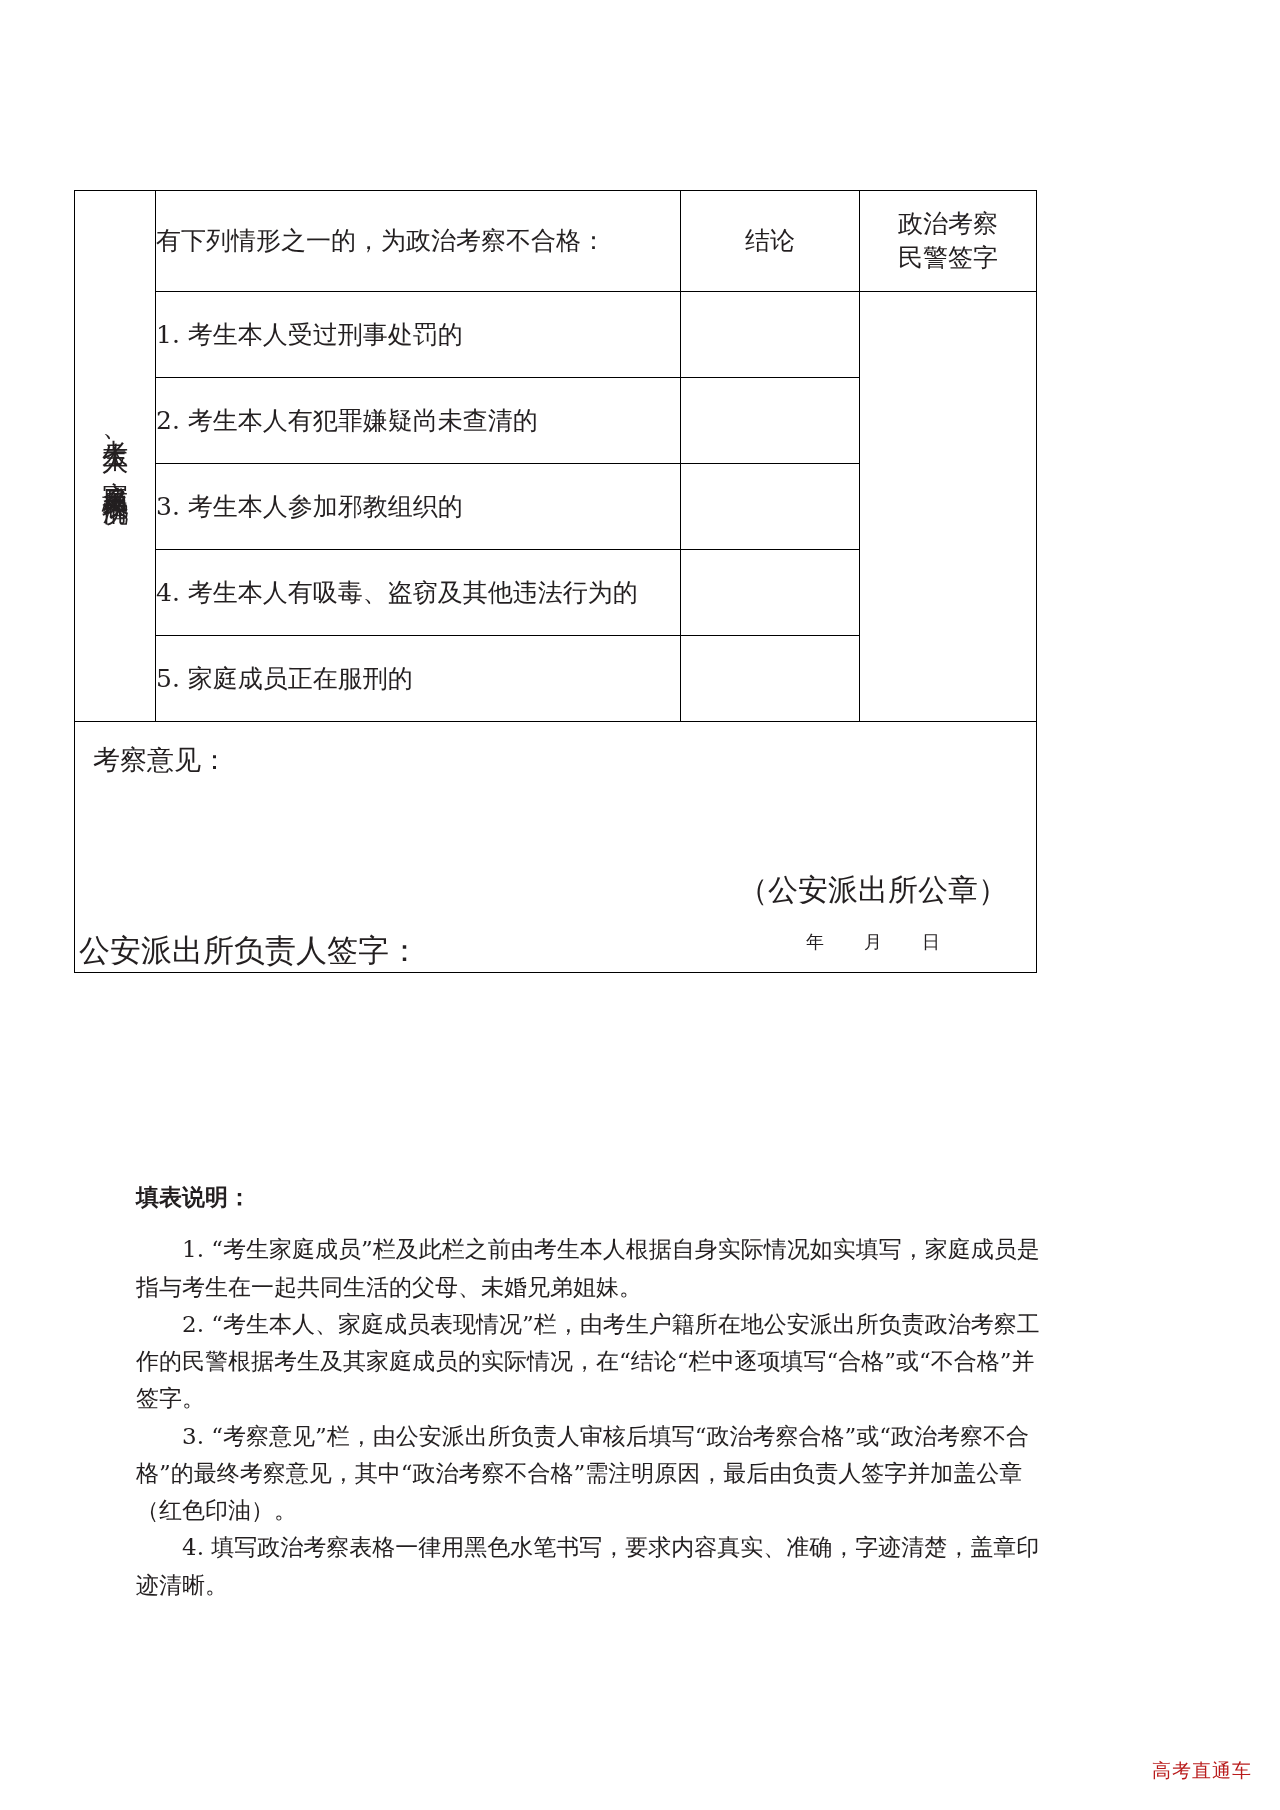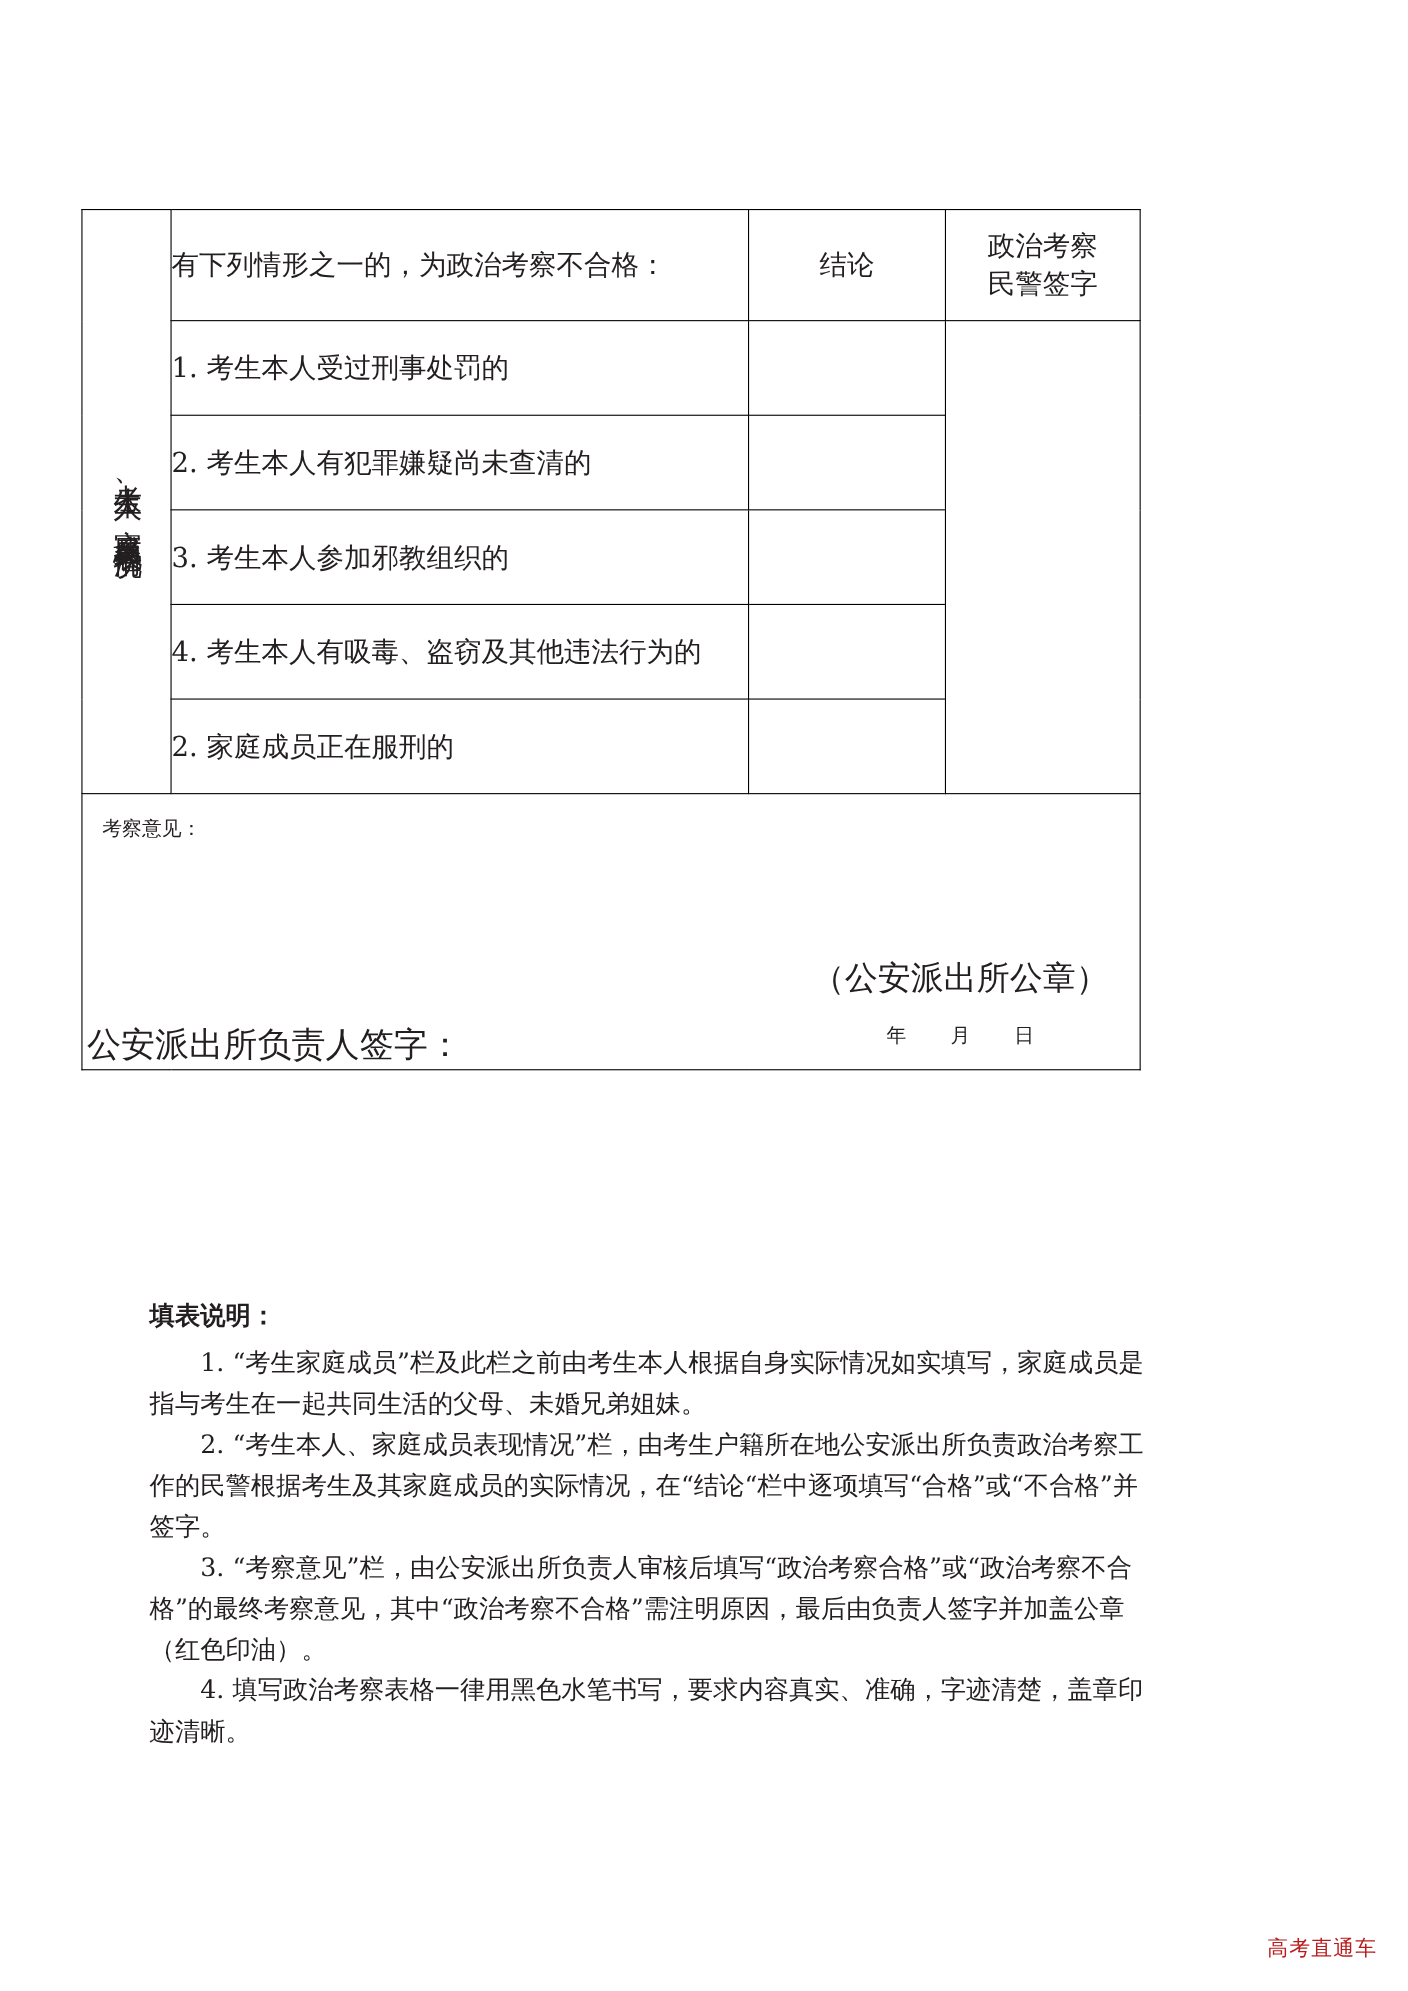--- a/index.html
+++ b/index.html
@@ -94,21 +94,21 @@
   }
   .opinion-inner {
     position: relative;
     width: 100%;
     height: 250px;
   }
   .opinion-label {
     position: absolute;
     left: 18px;
     top: 20px;
-    font-size: 18px;
+    font-size: 27px;
   }
   .seal-note {
     position: absolute;
     right: 28px;
     top: 148px;
     font-size: 30px;
     white-space: nowrap;
   }
   .sig-line {
     position: absolute;
@@ -133,21 +133,21 @@
     position: absolute;
     left: 136px;
     top: 1178px;
     width: 920px;
     font-size: 23px;
     line-height: 1.62;
     font-family: "DejaVu Serif", "Liberation Serif", serif;
   }
   .notes-title {
     font-weight: bold;
-    margin-bottom: 6px;
+    margin-bottom: 16px;
   }
   .note-item {
     text-indent: 46px;
     margin: 0;
     padding: 0;
   }
 
   
   .watermark {
     position: absolute;
@@ -193,21 +193,21 @@
         <td class="col-items item-cell">3. 考生本人参加邪教组织的</td>
         <td class="col-concl blank-cell"></td>
       </tr>
 
       <tr>
         <td class="col-items item-cell">4. 考生本人有吸毒、盗窃及其他违法行为的</td>
         <td class="col-concl blank-cell"></td>
       </tr>
 
       <tr>
-        <td class="col-items item-cell">2. 家庭成员正在服刑的</td>
+        <td class="col-items item-cell">5. 家庭成员正在服刑的</td>
         <td class="col-concl blank-cell"></td>
       </tr>
 
       <tr>
         <td class="opinion-cell" colspan="4">
           <div class="opinion-inner">
             <div class="opinion-label">考察意见：</div>
             <div class="seal-note">（公安派出所公章）</div>
             <div class="sig-line">公安派出所负责人签字：</div>
             <div class="date-line">

